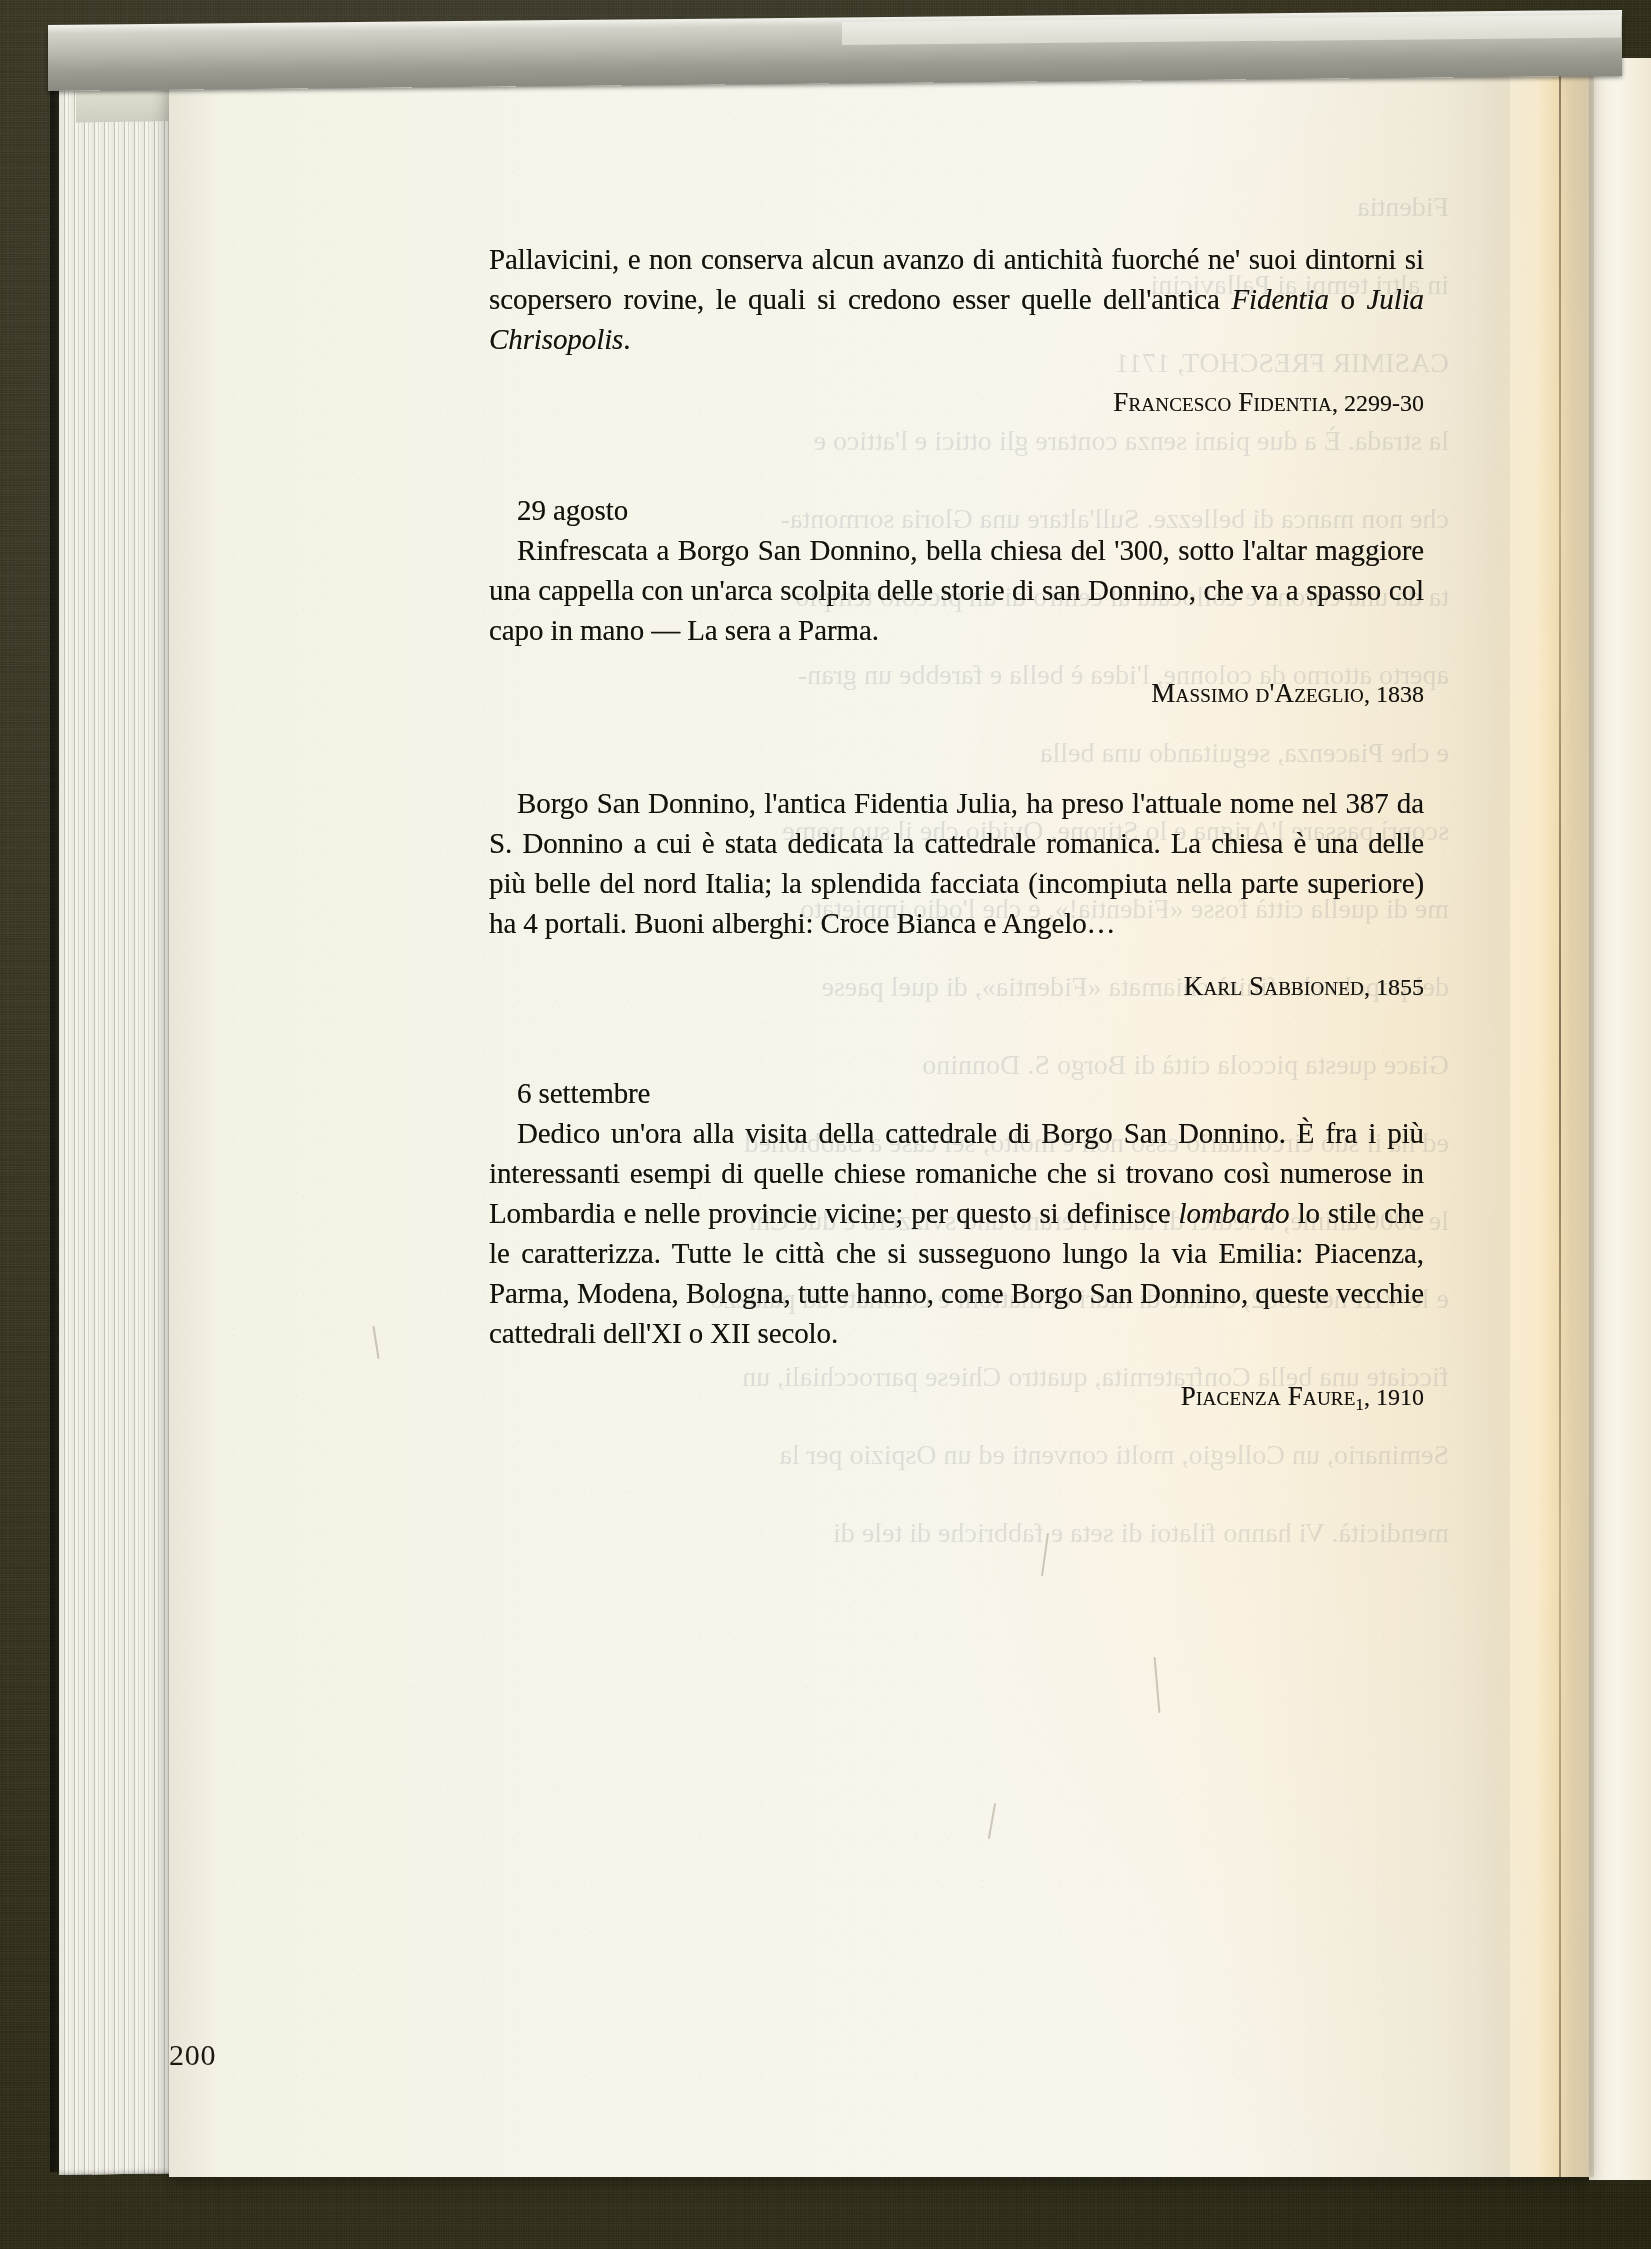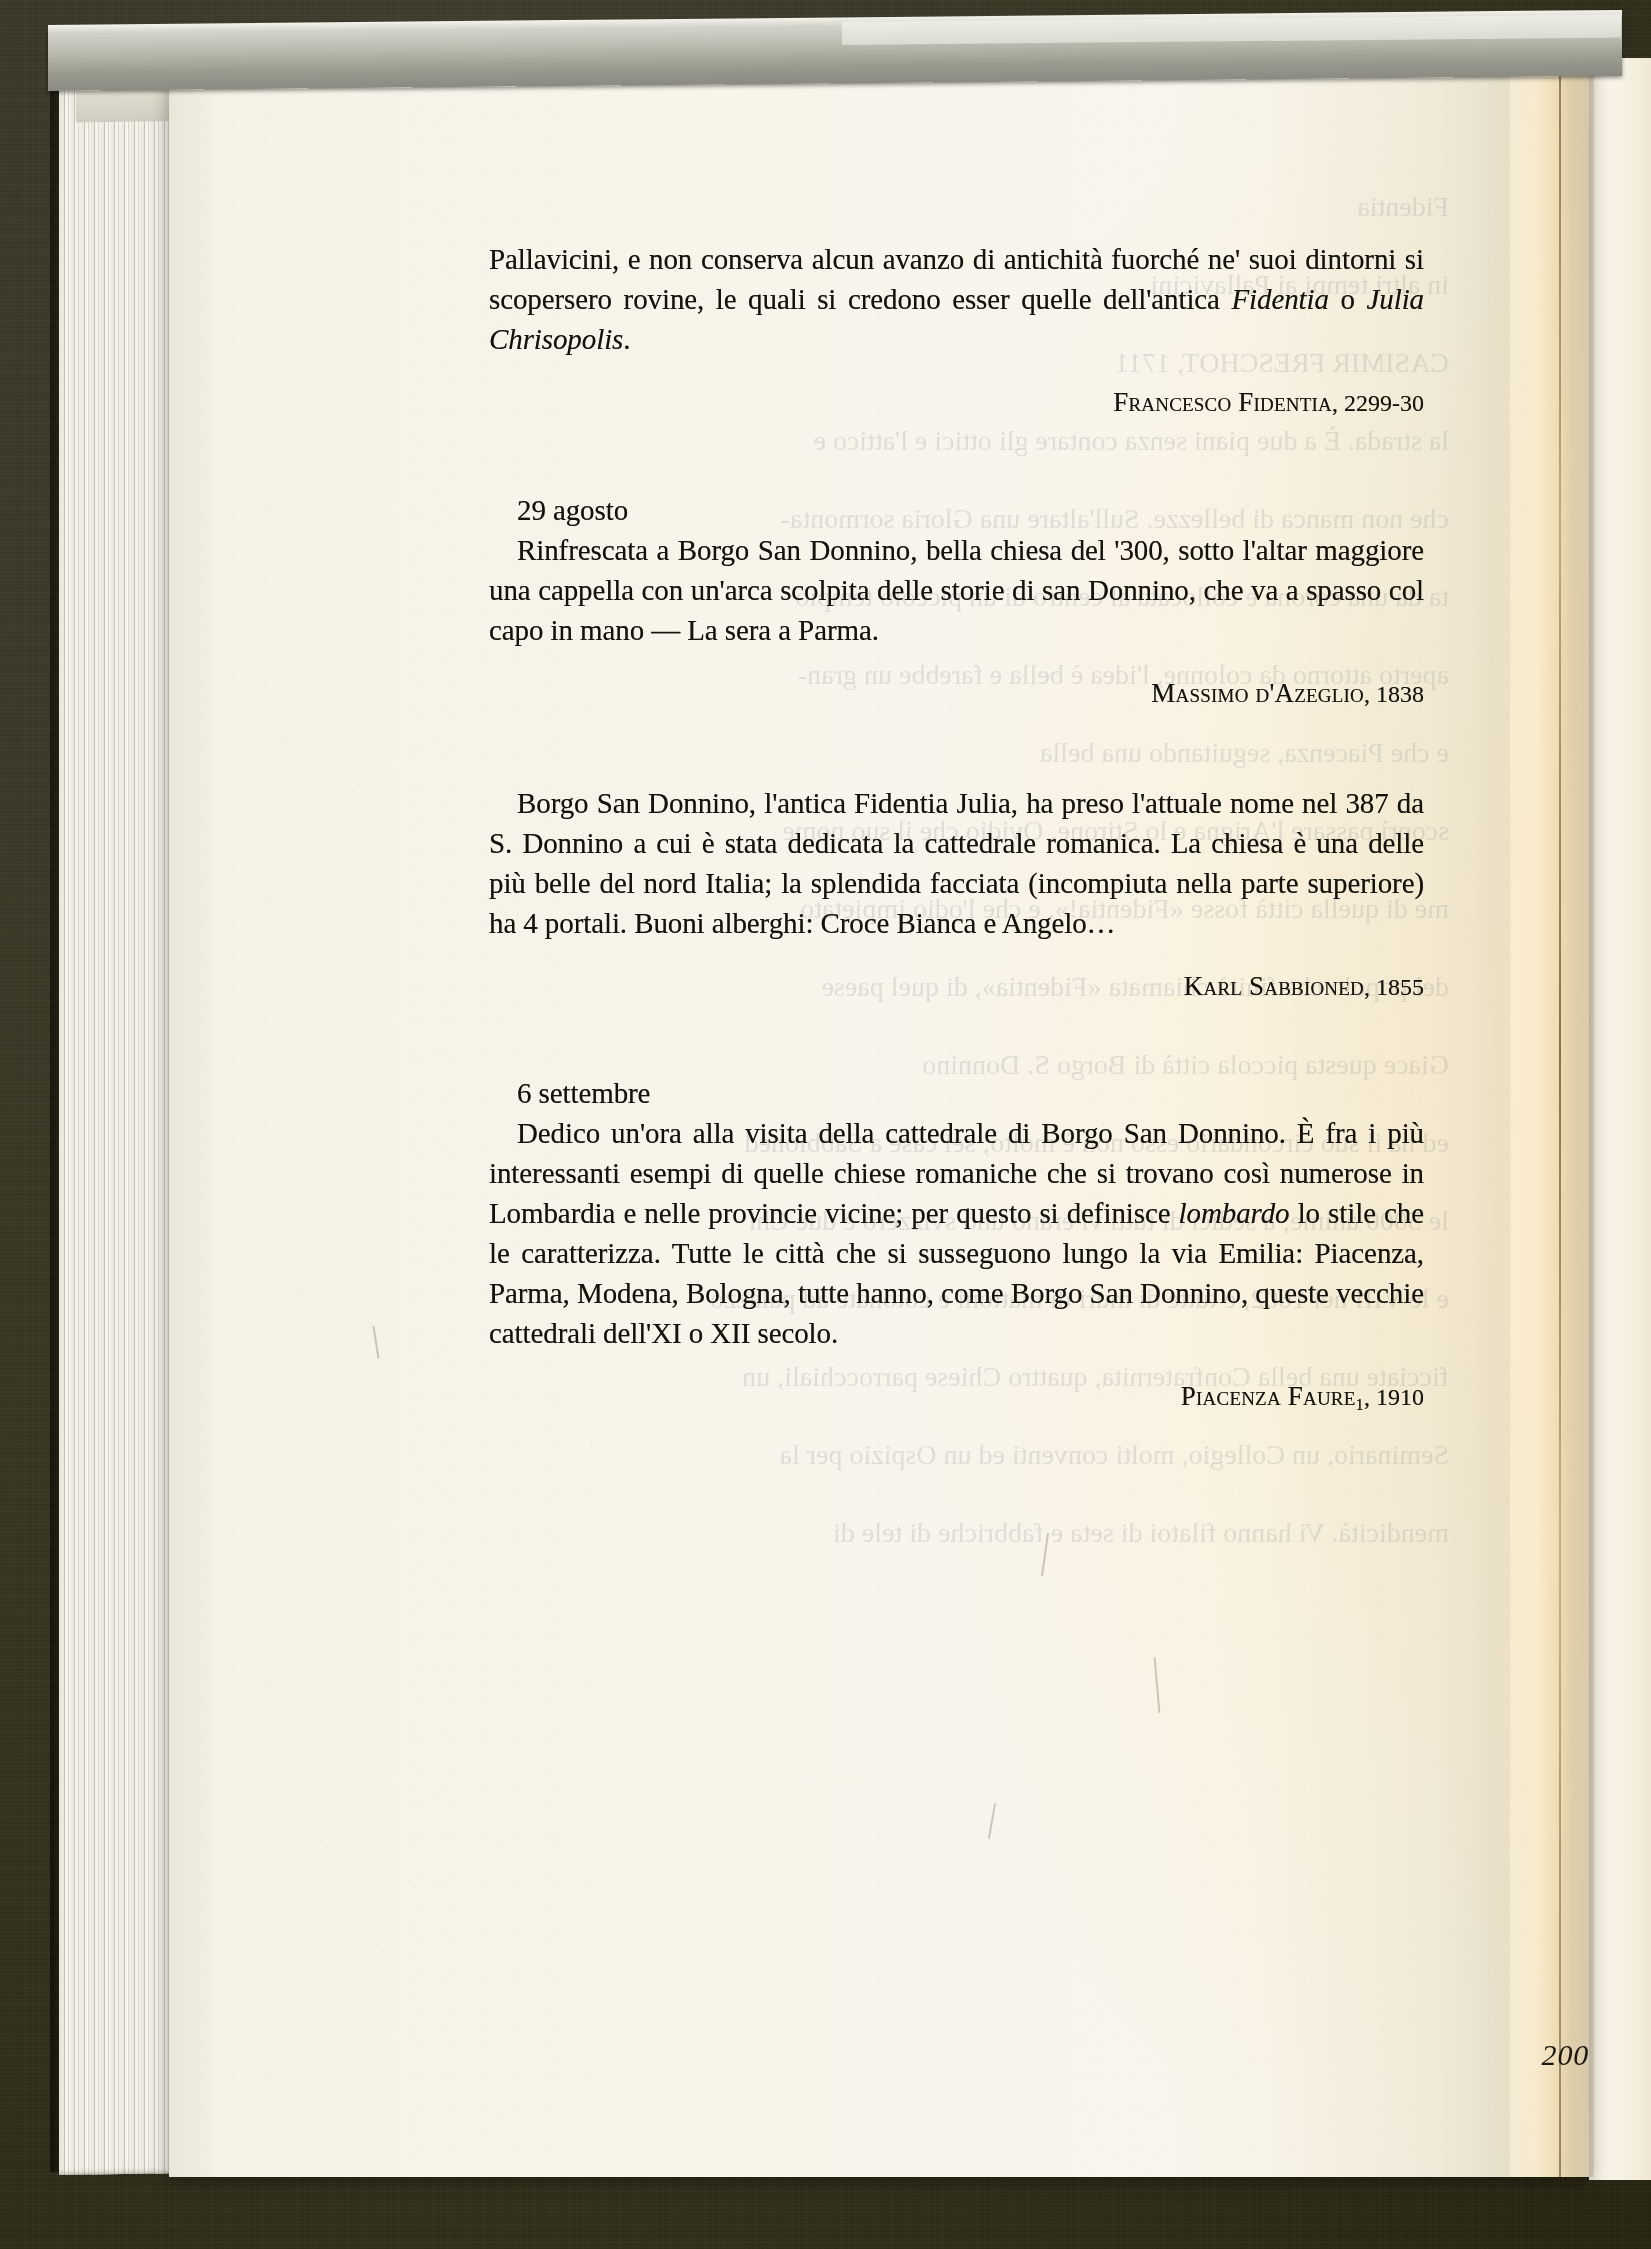--- a/index.html
+++ b/index.html
@@ -186,23 +186,22 @@
     pointer-events:none;
     filter:blur(0.5px);
     font-family:"Liberation Serif", serif;
   }
   #showthrough p{margin:0 0 38px 0;}
 
   
   #folio{
     position:absolute;
     left:0; right:0; top:1975px;
-    text-align:right;
+    text-align:left;
     font-size:30px;
-    font-style:italic;
     color:#1a1810;
     letter-spacing:0.8px;
   }
 
   
   .fibre{position:absolute;background:rgba(90,80,55,.28);}
 </style>
 </head>
 <body>
 

